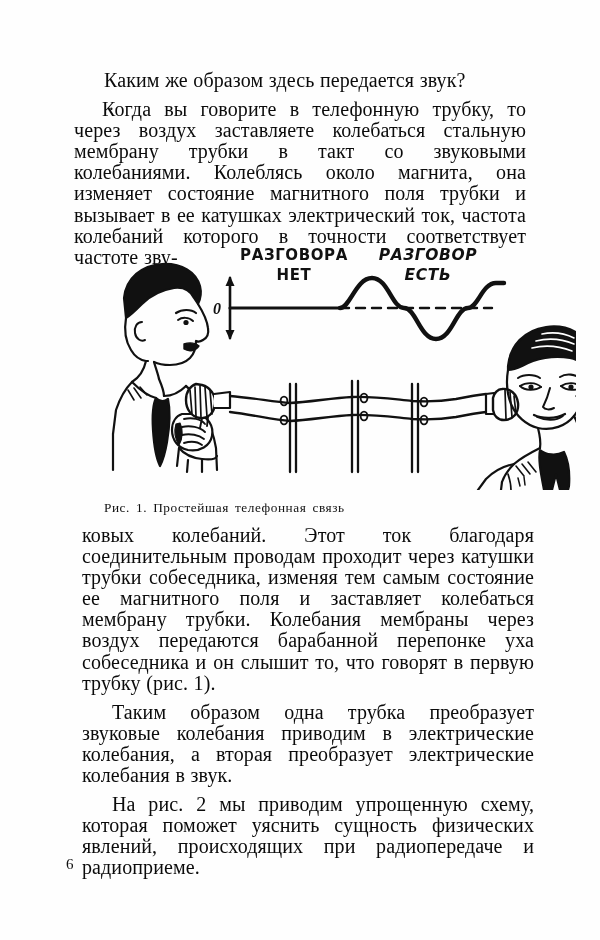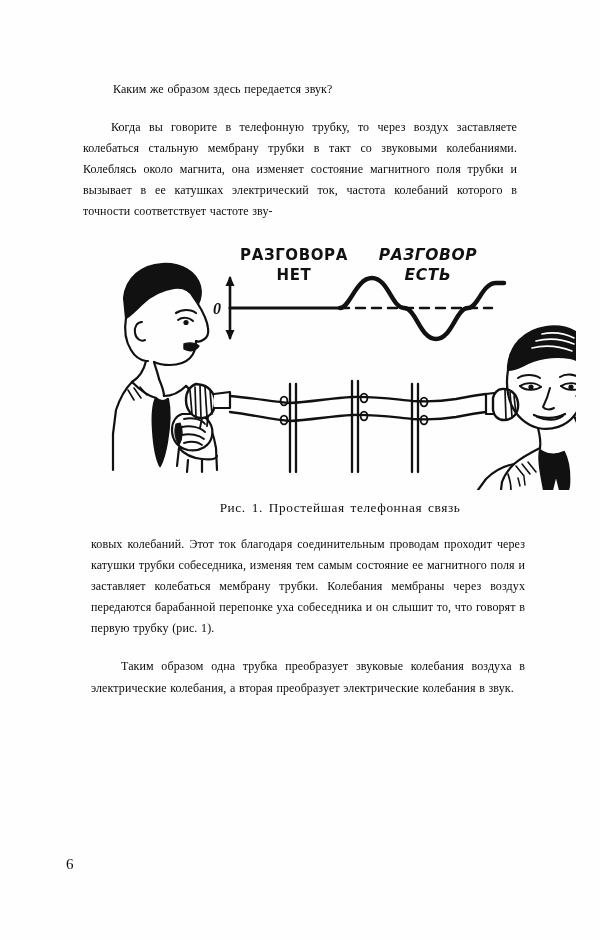--- a/index.html
+++ b/index.html
@@ -26,22 +26,22 @@
 
   .text-column {
     position: absolute;
     left: 66px;
     top: 62px;
     width: 468px;
   }
 
   
   .para {
-    margin: 17px;
-    font-size: 12px;
+    margin: 8px;
+    font-size: 20px;
     line-height: 21.1px;
     text-align: justify;
     text-indent: 30px;
     letter-spacing: 0.1px;
     word-spacing: 0.5px;
     hyphens: manual;
     font-family: Liberation Serif, serif;
   }
   .para.no-indent { text-indent: 0; }
   .para.lead-dot { text-indent: 18px; }
@@ -61,21 +61,20 @@
     position: absolute;
     left: -2px;
     top: 160px;
     width: 472px;
   }
   .figure svg { display: block; width: 472px; height: 252px; }
 
   .fig-caption {
     margin: 0;
     padding-top: 9px;
-    text-align: center;
     font-size: 13.3px;
     line-height: 17px;
     letter-spacing: 0.55px;
     word-spacing: 2.2px;
     color: #111;
   }
 
   
   .page-number {
     position: absolute;
@@ -311,19 +310,20 @@
         <text class="wave-label italic" x="324" y="22" text-anchor="middle" fill="#111">РАЗГОВОР</text>
         <text class="wave-label italic" x="324" y="42" text-anchor="middle" fill="#111">ЕСТЬ</text>
         <text class="axis-zero" x="113" y="76" text-anchor="middle" fill="#111">0</text>
       </svg>
 
       <figcaption class="fig-caption">Рис. 1. Простейшая телефонная связь</figcaption>
     </figure>
 
     <div class="block-bottom">
       <p class="para no-indent">ковых колебаний. Этот ток благодаря   соединительным проводам проходит через катушки трубки   собеседника, изменяя тем самым состояние ее магнитного поля и заставляет колебаться мембрану трубки. Колебания   мембраны через воздух передаются барабанной   перепонке уха собеседника и он слышит то, что говорят в первую трубку (рис. 1).</p>
-      <p class="para">Таким образом одна трубка   преобразует звуковые колебания воздуха в электрические колебания, а вторая преобразует электрические колебания в звук.</p>
+      <p class="para">Таким образом одна трубка   преобразует звуковые колебания приводим в электрические колебания, а вторая преобразует электрические колебания в звук.</p>
+      <p class="para">На рис. 2 мы приводим упрощенную схему, которая поможет уяснить сущность физических явлений, происходящих при радиопередаче и радиоприеме.</p>
     </div>
 
   </div>
 
   <div class="page-number">6</div>
 </div>
 
 </body></html>

